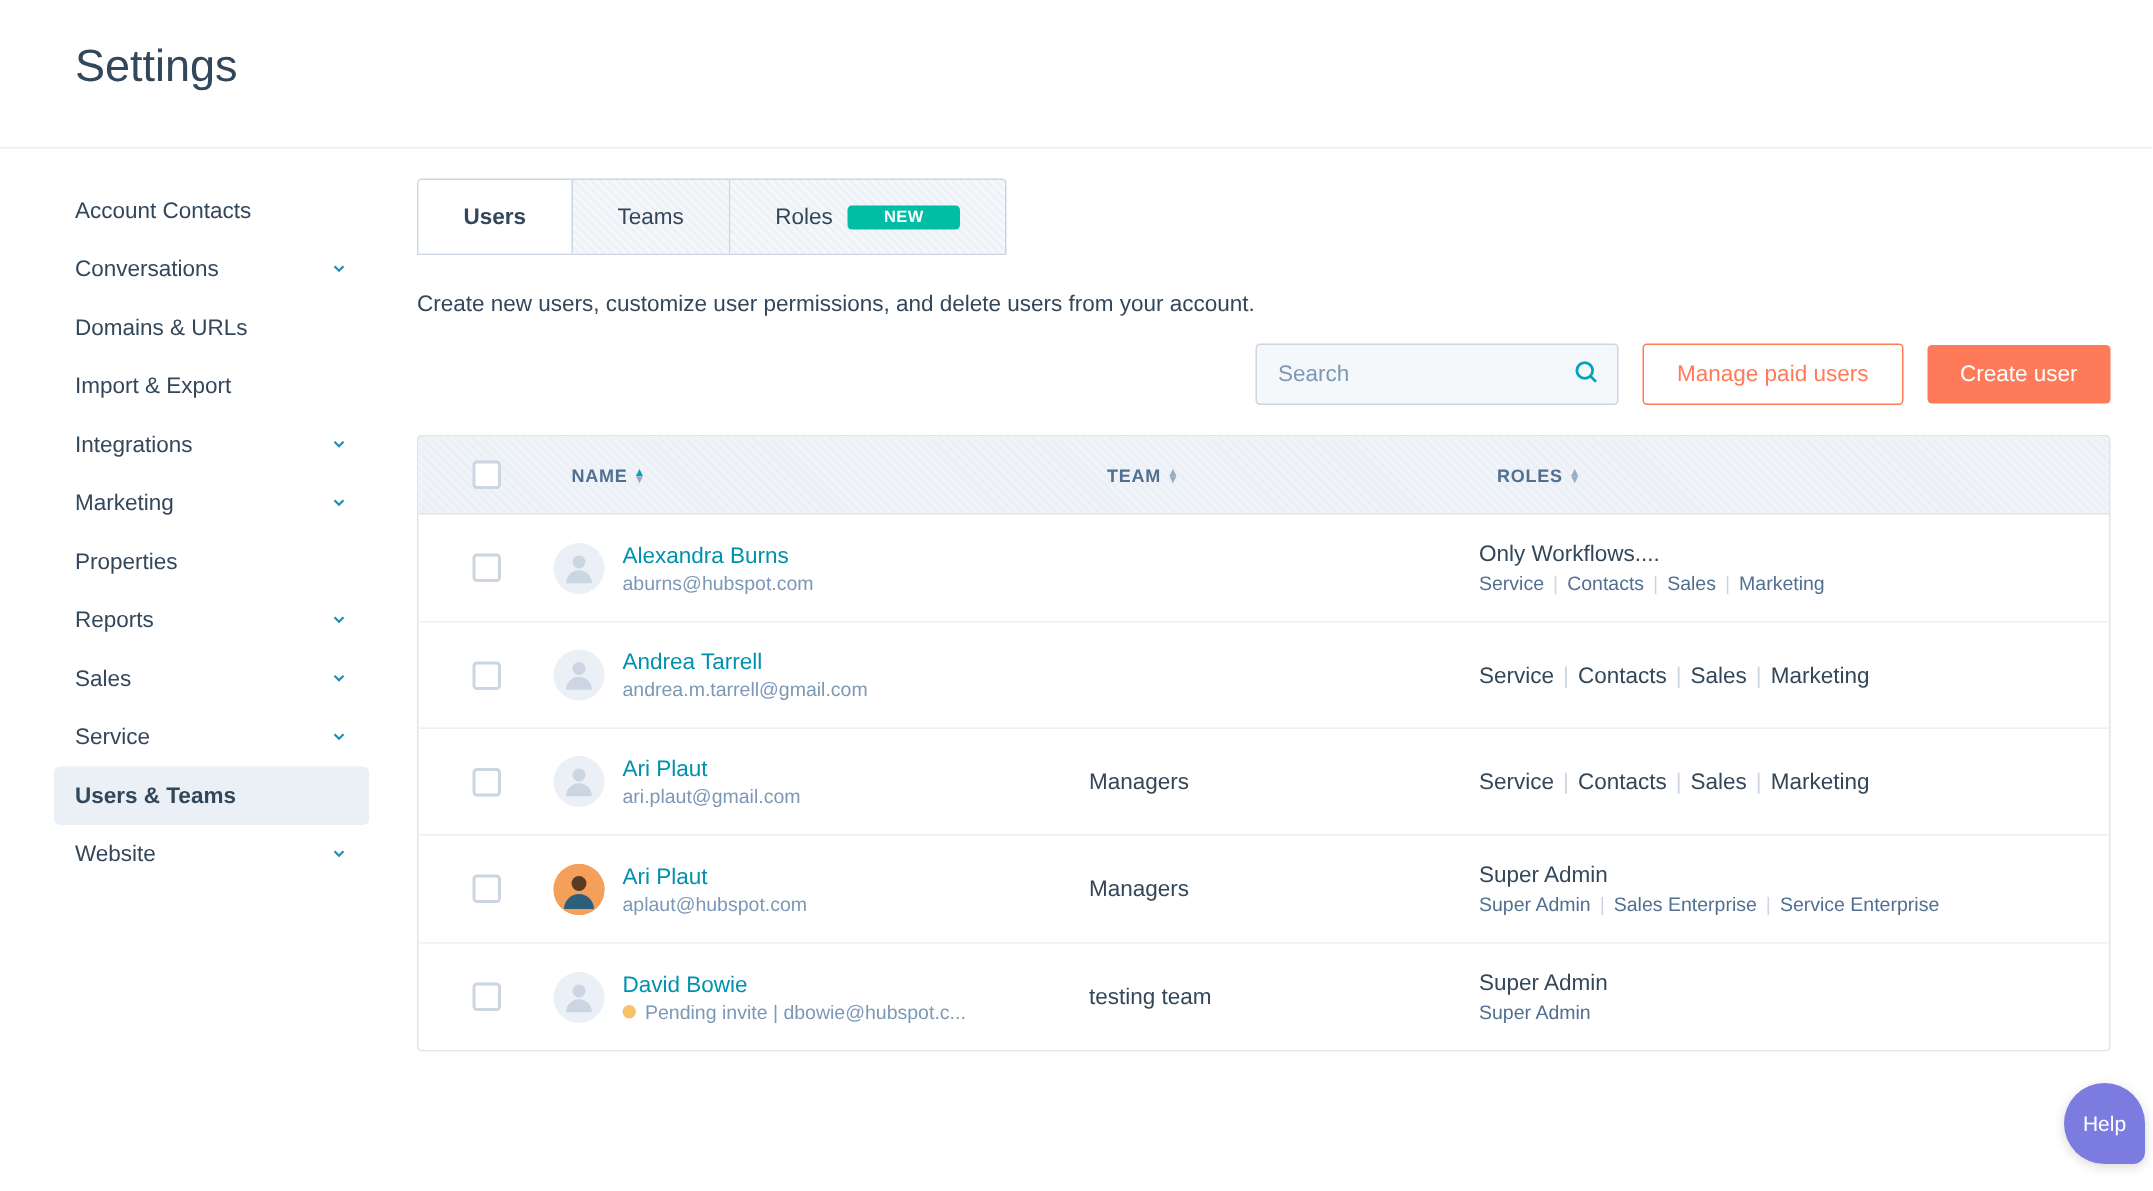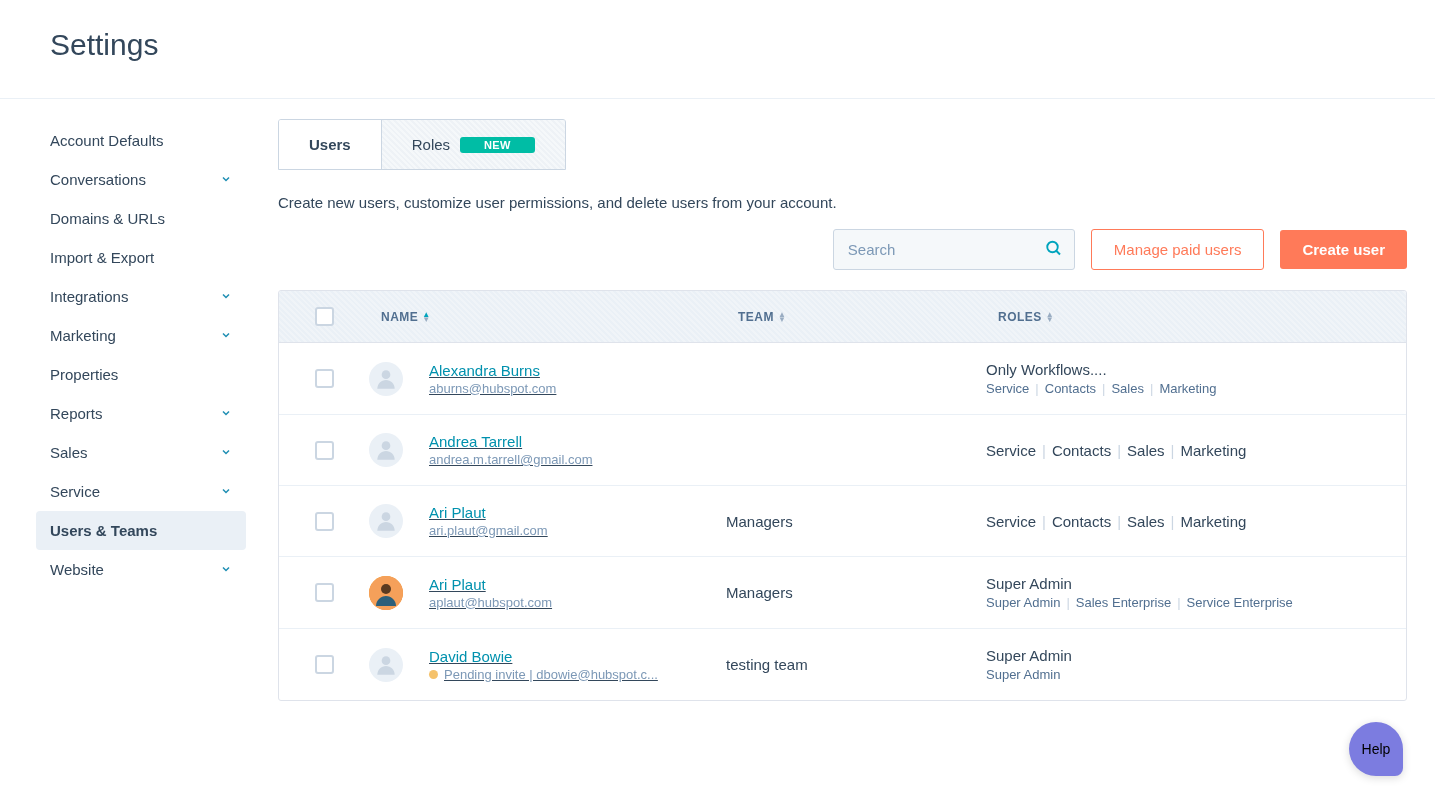--- a/index.html
+++ b/index.html
@@ -17,55 +17,55 @@
     .tab.active { background: #fff; font-weight: 600; }
     .badge-new { background: #00bda5; color: #fff; font-size: 11px; font-weight: 700; padding: 2px 24px; border-radius: 3px; letter-spacing: .3px; }
     .desc { margin: 24px 0 18px; font-size: 15px; color: #33475b; }
     .toolbar { display: flex; justify-content: flex-end; gap: 16px; align-items: center; margin-bottom: 20px; }
     .search-wrap { position: relative; width: 242px; }
     .search-input { width: 100%; padding: 11px 40px 11px 14px; border: 1px solid #cbd6e2; border-radius: 3px; font-size: 15px; color: #33475b; background: #f5f8fa; }
     .search-input::placeholder { color: #7c98b6; }
     .search-icon { position: absolute; right: 12px; top: 50%; transform: translateY(-50%); color: #00a4bd; }
     .btn { padding: 11px 22px; font-size: 15px; border-radius: 3px; cursor: pointer; font-weight: 500; }
     .btn-outline { border: 1px solid #ff7a59; background: #fff; color: #ff7a59; }
-    .btn-primary { border: none; background: #ff7a59; color: #fff; font-weight: bold; }
+    .btn-primary { border: none; background: #ff7a59; color: #fff; }
     .table { border: 1px solid #dfe3eb; border-radius: 3px; overflow: hidden; }
     .thead { display: grid; grid-template-columns: 90px 1fr 260px 420px; background: repeating-linear-gradient(45deg,#eaf0f6,#eaf0f6 2px,#f0f4f8 2px,#f0f4f8 4px); border-bottom: 1px solid #dfe3eb; }
     .th { padding: 16px 12px; font-size: 12px; font-weight: 600; letter-spacing: .5px; color: #516f90; display: flex; align-items: center; gap: 4px; }
     .th-check { justify-content: center; }
     .sort-icon { display: inline-flex; flex-direction: column; line-height: 5px; font-size: 8px; color: #99acc2; }
     .sort-icon .up { color: #00a4bd; }
     .checkbox { width: 19px; height: 19px; border: 2px solid #cbd6e2; border-radius: 3px; background: #fff; cursor: pointer; }
     .row { display: grid; grid-template-columns: 90px 1fr 260px 420px; border-bottom: 1px solid #eaf0f6; padding: 18px 0; align-items: center; }
     .row:last-child { border-bottom: none; }
     .cell-check { display: flex; justify-content: center; }
-    .cell-name { display: flex; align-items: flex-start; gap: 26px; text-decoration: underline; }
+    .cell-name { display: flex; align-items: flex-start; gap: 12px; }
     .avatar { width: 34px; height: 34px; border-radius: 50%; background: #eaf0f6; display: flex; align-items: center; justify-content: center; flex-shrink: 0; }
     .avatar-default { color: #cbd6e2; }
     .avatar-img { background: linear-gradient(135deg,#f5a623,#e67e22); }
     .name-block { display: flex; flex-direction: column; gap: 2px; }
     .user-name { color: #0091ae; font-weight: 500; font-size: 15px; }
     .user-email { color: #7c98b6; font-size: 13px; }
     .pending-dot { display: inline-block; width: 9px; height: 9px; background: #f5c26b; border-radius: 50%; margin-right: 6px; }
     .cell-team { font-size: 15px; color: #33475b; }
     .cell-roles { display: flex; flex-direction: column; gap: 3px; }
     .roles-main { font-size: 15px; color: #33475b; }
     .roles-sub { font-size: 13px; color: #516f90; display: flex; flex-wrap: wrap; gap: 6px; }
     .roles-sub .sep { color: #cbd6e2; }
-    .help-btn { position: fixed; bottom: 18px; right: 32px; width: 54px; height: 54px; border-radius: 50% 50% 8px 50%; background: #7c7ce0; color: #000000; display: flex; align-items: center; justify-content: center; font-size: 14px; font-weight: 500; cursor: pointer; box-shadow: 0 2px 8px rgba(0,0,0,.15); }
+    .help-btn { position: fixed; bottom: 18px; right: 5px; width: 54px; height: 54px; border-radius: 50% 50% 8px 50%; background: #7c7ce0; color: #ffffff; display: flex; align-items: center; justify-content: center; font-size: 14px; font-weight: 500; cursor: pointer; box-shadow: 0 2px 8px rgba(0,0,0,.15); }
   </style>
 </head>
 <body>
 
 <h1 class="page-title">Settings</h1>
 
 <div class="layout">
   <nav class="sidebar" id="sidebar">
       <div class="sidebar-item">
-        <span>Account Defaults</span>
+        <span>Account Contacts</span>
       </div>
       <div class="sidebar-item">
         <span>Conversations</span>
         <span class="chev"><svg width="12" height="12" viewBox="0 0 24 24" fill="none" stroke="currentColor" stroke-width="3">
             <polyline points="6 9 12 15 18 9"></polyline>
           </svg></span>
       </div>
       <div class="sidebar-item">
         <span>Domains &amp; URLs</span>
       </div>
@@ -113,20 +113,23 @@
         <span class="chev"><svg width="12" height="12" viewBox="0 0 24 24" fill="none" stroke="currentColor" stroke-width="3">
             <polyline points="6 9 12 15 18 9"></polyline>
           </svg></span>
       </div>
     </nav>
 
   <main class="main">
     <div class="tabs" id="tabs">
         <div class="tab active">
           <span>Users</span>
+        </div>
+        <div class="tab">
+          <span>Teams</span>
         </div>
         <div class="tab">
           <span>Roles</span>
           <span class="badge-new">NEW</span>
         </div>
       </div>
 
     <p class="desc">Create new users, customize user permissions, and delete users from your account.</p>
 
     <div class="toolbar">

